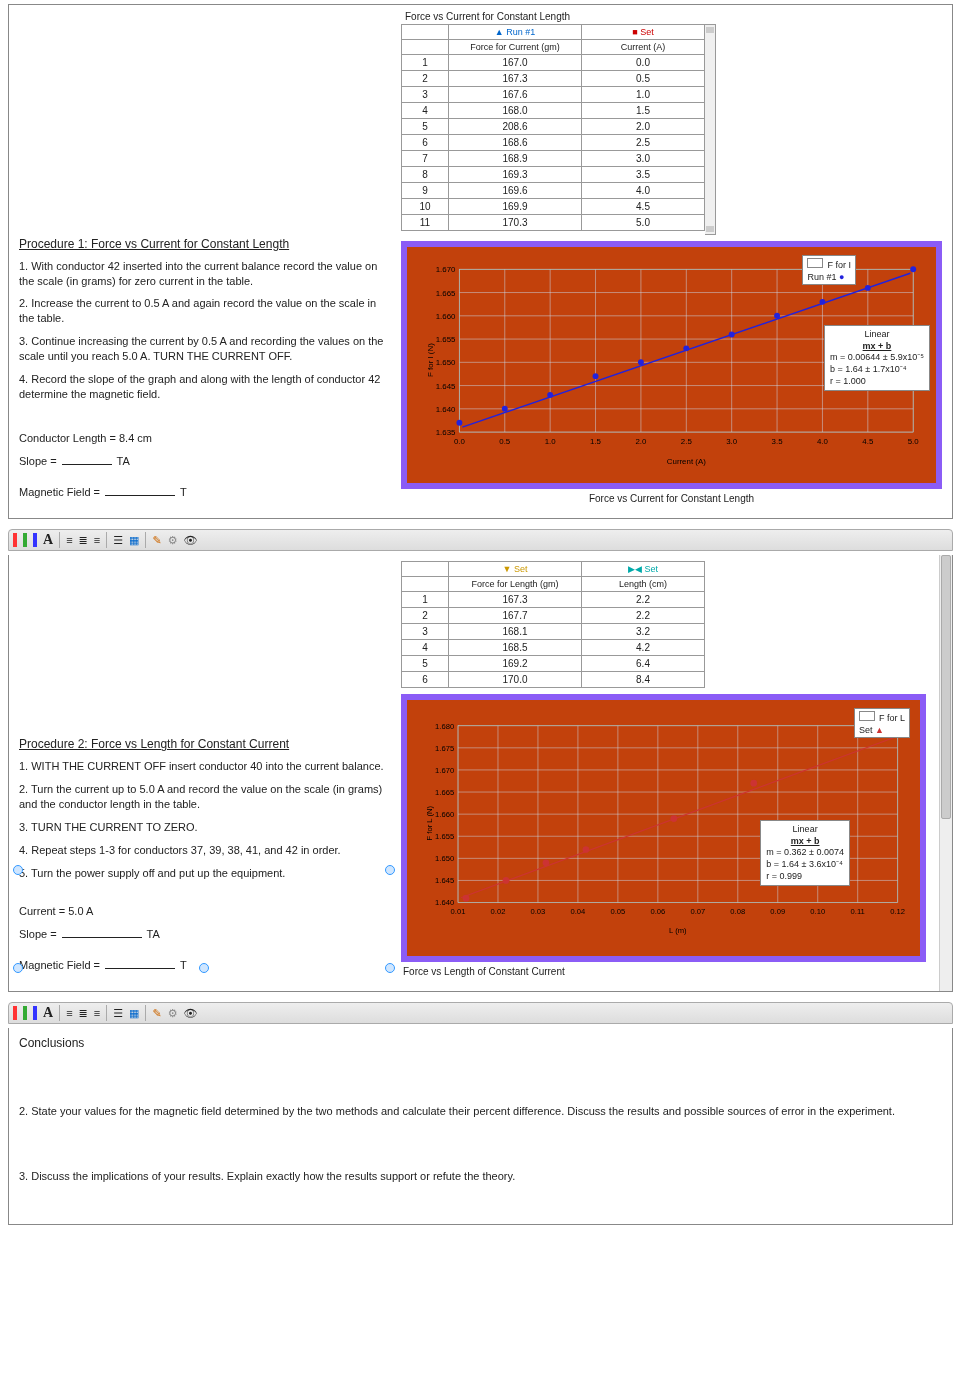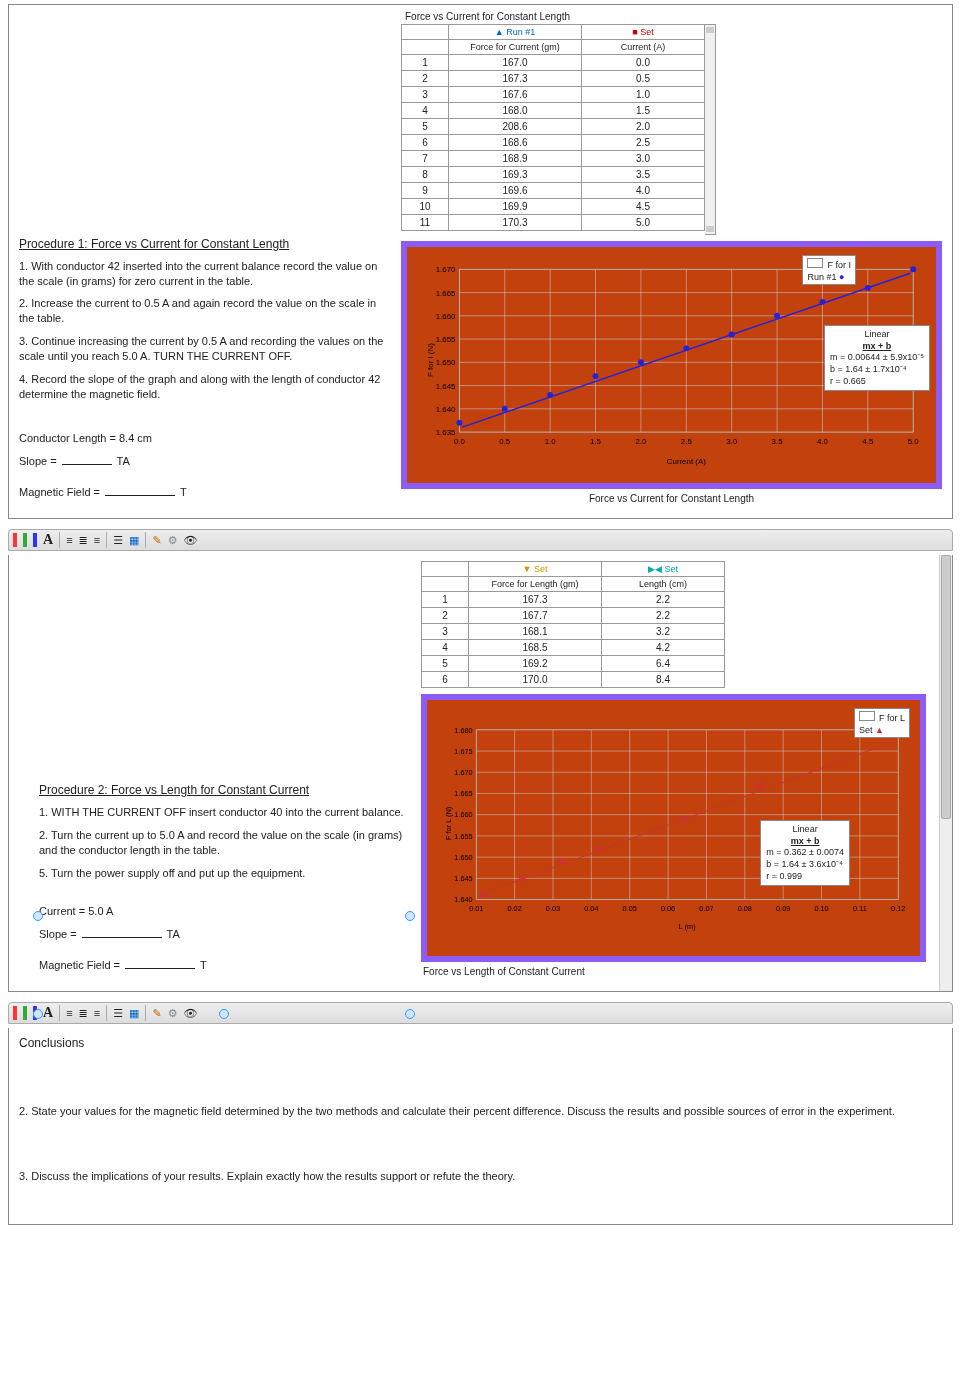--- a/index.html
+++ b/index.html
@@ -201,21 +201,21 @@
       </svg>
       <div class="legend-box" style="top:8px; right:80px;">
         <div><span style="display:inline-block;width:14px;height:8px;border:1px solid #888;margin-right:4px;"></span><span>F for I</span></div>
         <div style="margin-top:2px;"><span>Run #1</span> <span style="color:#22d;">●</span></div>
       </div>
       <div class="fitbox" style="top:78px; right:6px;">
         <div style="text-align:center;">Linear</div>
         <div style="text-align:center;font-weight:bold;text-decoration:underline;">mx + b</div>
         <div>m = 0.00644 ± 5.9x10⁻⁵</div>
         <div>b  = 1.64    ± 1.7x10⁻⁴</div>
-        <div>r = 0.665</div>
+        <div>r = 1.000</div>
       </div>
     </div>
     <div class="chart-title" style="text-align:center;">Force vs Current for Constant Length</div>
   </div>
  </div>
 </div>
 
 <div class="toolbar" style="margin:0 8px;">
   <span style="width:4px;height:14px;background:#f33;display:inline-block;"></span>
   <span style="width:4px;height:14px;background:#3a3;display:inline-block;"></span>
@@ -231,24 +231,26 @@
   <span class="tb-sep"></span>
   <span style="color:#c60;">✎</span>
   <span style="color:#888;">⚙</span>
   <span>👁</span>
 </div>
 <div class="box" style="border-top:none; position:relative;">
  <div class="vscroll">
       <div class="thumb" style="top:0;height:60%;"></div>
     </div>
  <div class="two-col" style="padding-right:16px;">
-  <div class="left-col" style="position:relative;margin-left:20px;">
+  <div class="left-col" style="position:relative;">
     <span class="section-title">Procedure 2: Force vs Length for Constant Current</span>
     <p>1. WITH THE CURRENT OFF insert conductor 40 into the current balance.</p>
     <p>2. Turn the current up to 5.0 A and record the value on the scale (in grams) and the conductor length in the table.</p>
+    <p>3. TURN THE CURRENT TO ZERO.</p>
+    <p>4. Repeat steps 1-3 for conductors 37, 39, 38, 41, and 42 in order.</p>
     <p>5. Turn the power supply off and put up the equipment.</p>
     <div class="sel-handle" style="left:-6px; top:130px;"></div>
     <div class="sel-handle" style="left:-6px; top:228px;"></div>
     <div class="sel-handle" style="left:180px; top:228px;"></div>
     <div class="sel-handle" style="right:-6px; top:130px;"></div>
     <div class="sel-handle" style="right:-6px; top:228px;"></div>
 
     <p style="margin-top:24px;">Current = 5.0 A</p>
     <p>
       <span>Slope = </span>

